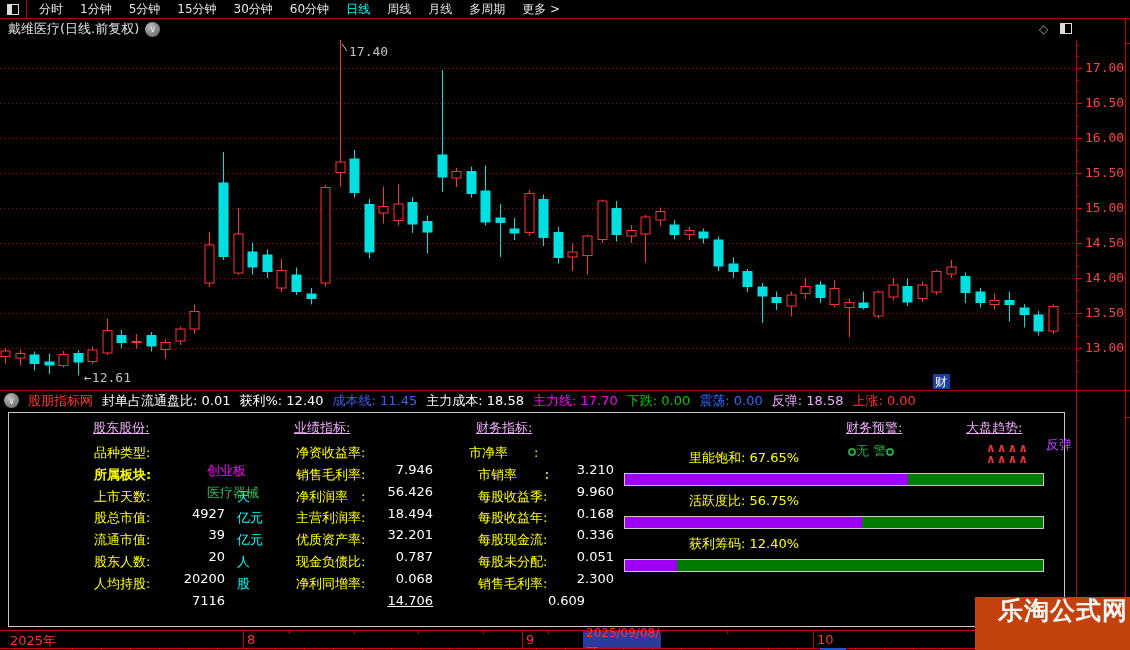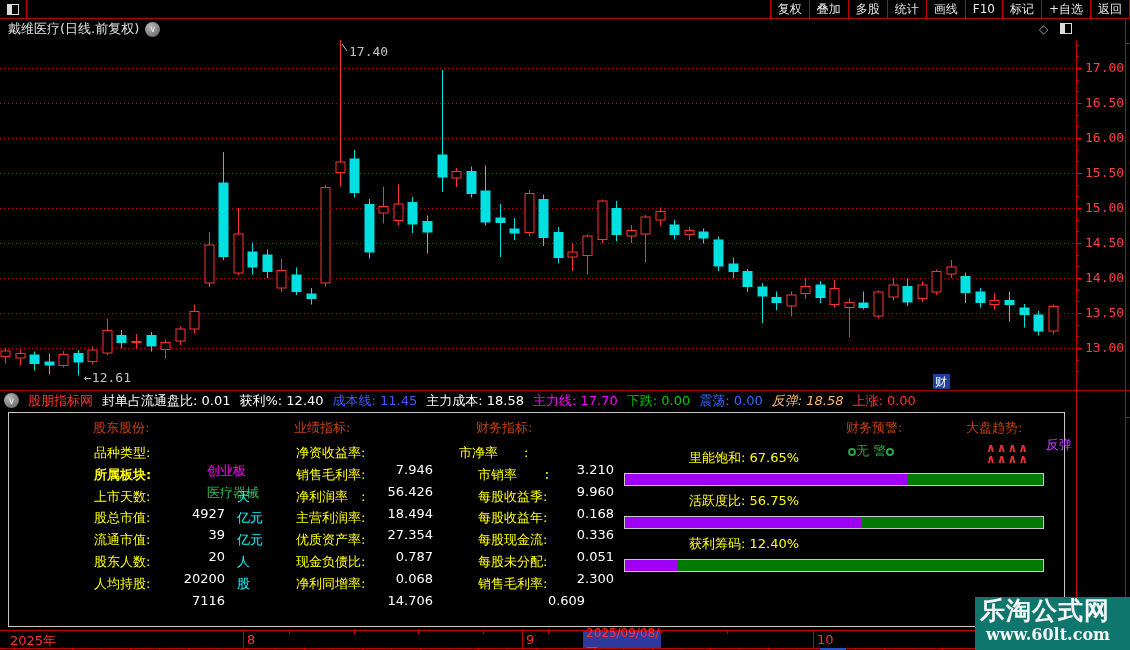--- a/index.html
+++ b/index.html
@@ -35,61 +35,63 @@
   .tickmaj { position:absolute; left:1076px; width:6px; height:1px; background:#e00000; }
   .tickmin { position:absolute; left:1076px; width:3px; height:1px; background:#c00000; }
   .redline { background:#c80000; }
   
   #statusbar { left:0; top:391px; width:1064px; height:19px; display:flex; align-items:center;
     font-size:13px; gap:9px; padding-left:4px; white-space:nowrap; }
   
   #panel { left:8px; top:412px; width:1057px; height:215px; border:1px solid #c8c8c8; background:#000;
     font-size:13px; }
   .pl { position:absolute; white-space:nowrap; }
-  .hdr { color:#c2410c; }
+  .hdr { color:#f0abfc;text-decoration:underline; }
   .lab { color:#ffff00; }
   .val { color:#ffffff; text-align:right;margin-top:18px; }
   .unit { color:#00ffff; }
   .gauge-track { position:absolute; height:13px; border:1px solid #c8c8c8; background:#007a00; }
   .gauge-fill { position:absolute; left:0; top:0; height:11px; background:#9d00f5; }
   .gauge-label { position:absolute; color:#ffff00; }
   .donut { display:inline-block; width:8px; height:8px; border:2px solid #2ba148; border-radius:50%;
     vertical-align:-1px; }
   .carets { color:#e03232; font-weight:bold; font-size:12px; letter-spacing:1px; line-height:11px; }
   #side-rebound { left:1046px; top:436px; color:#c040ff; font-size:13px; z-index:3; }
   
   .tl-text { position:absolute; color:#ff3232; font-size:13px; top:632px; }
   #tl-datecell { left:583px; top:631px; width:78px; height:17px; background:#2c3a9e;
     color:#ff3232; font-size:12px; display:flex; align-items:center; padding-left:3px; }
   .tl-sep { position:absolute; top:630px; width:1px; height:18px; background:#c00000; }
   .tl-tick { position:absolute; top:630px; width:1px; height:4px; background:#c00000; }
   .bs-tick { position:absolute; top:648px; width:1px; height:2px; background:#c00000; }
   
-  #watermark { left:975px; top:597px; width:155px; height:53px; background:#0f766e; z-index:6;
-    text-align:right; padding-right:20px; color:#f5f5f5; }
+  #watermark { left:975px; top:597px; width:155px; height:53px; background:#c2410c; z-index:6;
+    text-align:right; padding-right:2px; color:#f5f5f5; }
   #wm1 { font-size:25px; font-weight:bold; letter-spacing:1px; line-height:28px; }
   #wm2 { font-size:16px; font-weight:bold; font-family:"DejaVu Serif", serif; line-height:20px; }
 </style>
 </head>
 <body>
 
 <div id="toolbar" class="abs">
   <div id="tb-icon-cell">
     <div class="win-glyph"></div>
   </div>
-  <div id="tb-right">
-      <span class="tb-rbtn">复权</span>
-      <span class="tb-rbtn">叠加</span>
-      <span class="tb-rbtn">多股</span>
-      <span class="tb-rbtn">统计</span>
-      <span class="tb-rbtn">画线</span>
-      <span class="tb-rbtn">F10</span>
-      <span class="tb-rbtn">标记</span>
-      <span class="tb-rbtn">+自选</span>
-      <span class="tb-rbtn">返回</span>
+  <div id="tb-periods">
+      <span class="tb-period">分时</span>
+      <span class="tb-period">1分钟</span>
+      <span class="tb-period">5分钟</span>
+      <span class="tb-period">15分钟</span>
+      <span class="tb-period">30分钟</span>
+      <span class="tb-period">60分钟</span>
+      <span class="tb-period active">日线</span>
+      <span class="tb-period">周线</span>
+      <span class="tb-period">月线</span>
+      <span class="tb-period">多周期</span>
+      <span class="tb-period">更多 &gt;</span>
     </div>
 </div>
 
 <div id="titlebar" class="abs">
   <span id="title-text">戴维医疗(日线.前复权)</span>
   <span class="circle-icon">∨</span>
 </div>
 <div id="diamond-icon" class="abs">◇</div>
 <div id="title-win-icon" class="abs">
   <div class="win-glyph"></div>
@@ -529,21 +531,21 @@
 <div id="statusbar" class="abs">
   <span class="circle-icon" style="margin-left:0;">∨</span>
   <span style="color:#ff3232;">股朋指标网</span>
 <span style="color: rgb(255, 255, 255);">封单占流通盘比: 0.01</span>
     <span style="color: rgb(255, 255, 255);">获利%: 12.40</span>
     <span style="color: rgb(60, 92, 255);">成本线: 11.45</span>
     <span style="color: rgb(255, 255, 255);">主力成本: 18.58</span>
     <span style="color: rgb(255, 0, 255);">主力线: 17.70</span>
     <span style="color: rgb(0, 200, 0);">下跌: 0.00</span>
     <span style="color: rgb(46, 107, 255);">震荡: 0.00</span>
-    <span style="color: #fdba74; font-style: italic;">反弹: 18.58</span>
+    <span style="color: #f0abfc;">反弹: 18.58</span>
     <span style="color: rgb(255, 50, 50);">上涨: 0.00</span>
   </div>
 
 <div id="panel" class="abs">
     <div class="pl hdr" style="left: 84px; top: 6px;">股东股份:</div>
     <div class="pl lab" style="left: 85px; top: 31px;">品种类型:</div>
     <div class="pl val" style="left: 198px; top: 31px; color: rgb(255, 0, 255);">创业板</div>
     <div class="pl lab" style="left: 85px; top: 53px; font-weight: bold;">所属板块:</div>
     <div class="pl val" style="left: 198px; top: 53px; color: rgb(51, 187, 85);">医疗器械</div>
     <div class="pl lab" style="left: 85px; top: 75px;">上市天数:</div>
@@ -562,29 +564,29 @@
     <div class="pl val" style="left: 140px; top: 162px; width: 76px;">7116</div>
     <div class="pl unit" style="left: 228px; top: 162px;">股</div>
     <div class="pl hdr" style="left: 285px; top: 6px;">业绩指标:</div>
     <div class="pl lab" style="left: 287px; top: 31px;">净资收益率:</div>
     <div class="pl val" style="left: 334px; top: 31px; width: 90px;">7.946</div>
     <div class="pl lab" style="left: 287px; top: 53px;">销售毛利率:</div>
     <div class="pl val" style="left: 334px; top: 53px; width: 90px;">56.426</div>
     <div class="pl lab" style="left: 287px; top: 75px;">净利润率　:</div>
     <div class="pl val" style="left: 334px; top: 75px; width: 90px;">18.494</div>
     <div class="pl lab" style="left: 287px; top: 96px;">主营利润率:</div>
-    <div class="pl val" style="left: 334px; top: 96px; width: 90px;">27.354</div>
+    <div class="pl val" style="left: 334px; top: 96px; width: 90px;">32.201</div>
     <div class="pl lab" style="left: 287px; top: 118px;">优质资产率:</div>
     <div class="pl val" style="left: 334px; top: 118px; width: 90px;">0.787</div>
     <div class="pl lab" style="left: 287px; top: 140px;">现金负债比:</div>
     <div class="pl val" style="left: 334px; top: 140px; width: 90px;">0.068</div>
     <div class="pl lab" style="left: 287px; top: 162px;">净利同增率:</div>
-    <div class="pl val" style="left: 334px; top: 162px; width: 90px;">14.706</div>
+    <div class="pl val" style="left: 334px; top: 162px; width: 90px; text-decoration: underline;">14.706</div>
     <div class="pl hdr" style="left: 467px; top: 6px;">财务指标:</div>
-    <div class="pl lab" style="left: 450px; top: 31px;">市净率　　:</div>
+    <div class="pl lab" style="left: 460px; top: 31px;">市净率　　:</div>
     <div class="pl val" style="left: 510px; top: 31px; width: 95px;">3.210</div>
     <div class="pl lab" style="left: 469px; top: 53px; font-family: Liberation Mono, monospace;">市销率　　:</div>
     <div class="pl val" style="left: 510px; top: 53px; width: 95px;">9.960</div>
     <div class="pl lab" style="left: 469px; top: 75px;">每股收益季:</div>
     <div class="pl val" style="left: 510px; top: 75px; width: 95px;">0.168</div>
     <div class="pl lab" style="left: 469px; top: 96px;">每股收益年:</div>
     <div class="pl val" style="left: 510px; top: 96px; width: 95px;">0.336</div>
     <div class="pl lab" style="left: 469px; top: 118px;">每股现金流:</div>
     <div class="pl val" style="left: 510px; top: 118px; width: 95px;">0.051</div>
     <div class="pl lab" style="left: 469px; top: 140px;">每股未分配:</div>
@@ -664,14 +666,13 @@
     <div class="bs-tick" style="left: 826px;"></div>
     <div class="bs-tick" style="left: 855px;"></div>
     <div class="bs-tick" style="left: 884px;"></div>
     <div class="bs-tick" style="left: 913px;"></div>
     <div class="bs-tick" style="left: 942px;"></div>
   </div>
 <div class="abs" style="left:820px; top:648px; width:26px; height:2px; background:#2255cc;"></div>
 
 <div id="watermark" class="abs">
   <div id="wm1">乐淘公式网</div>
-  <div id="wm2">www.60lt.com</div>
 </div>
 
 </body></html>

